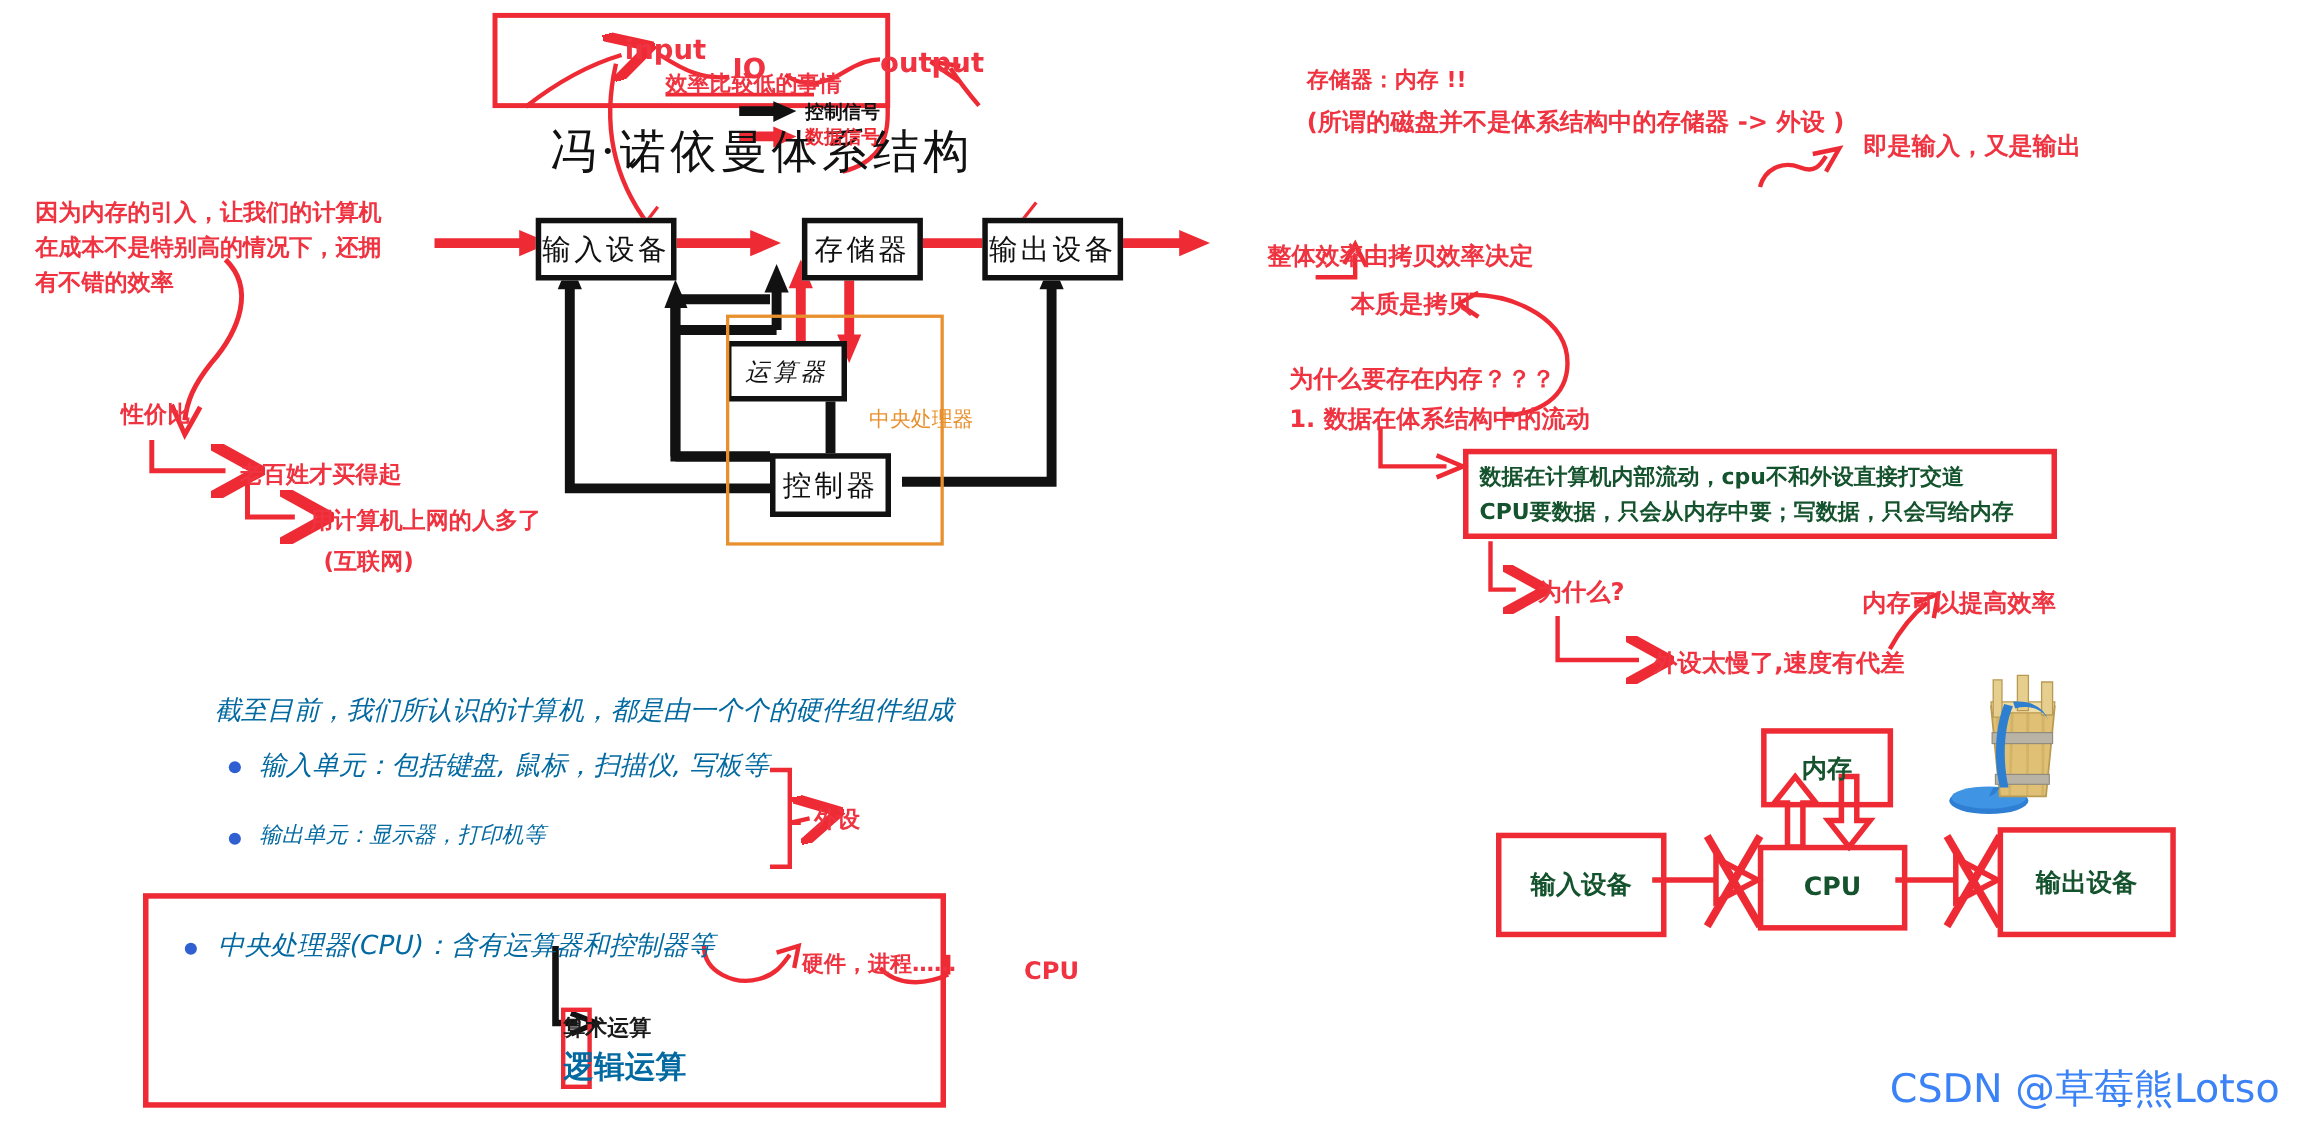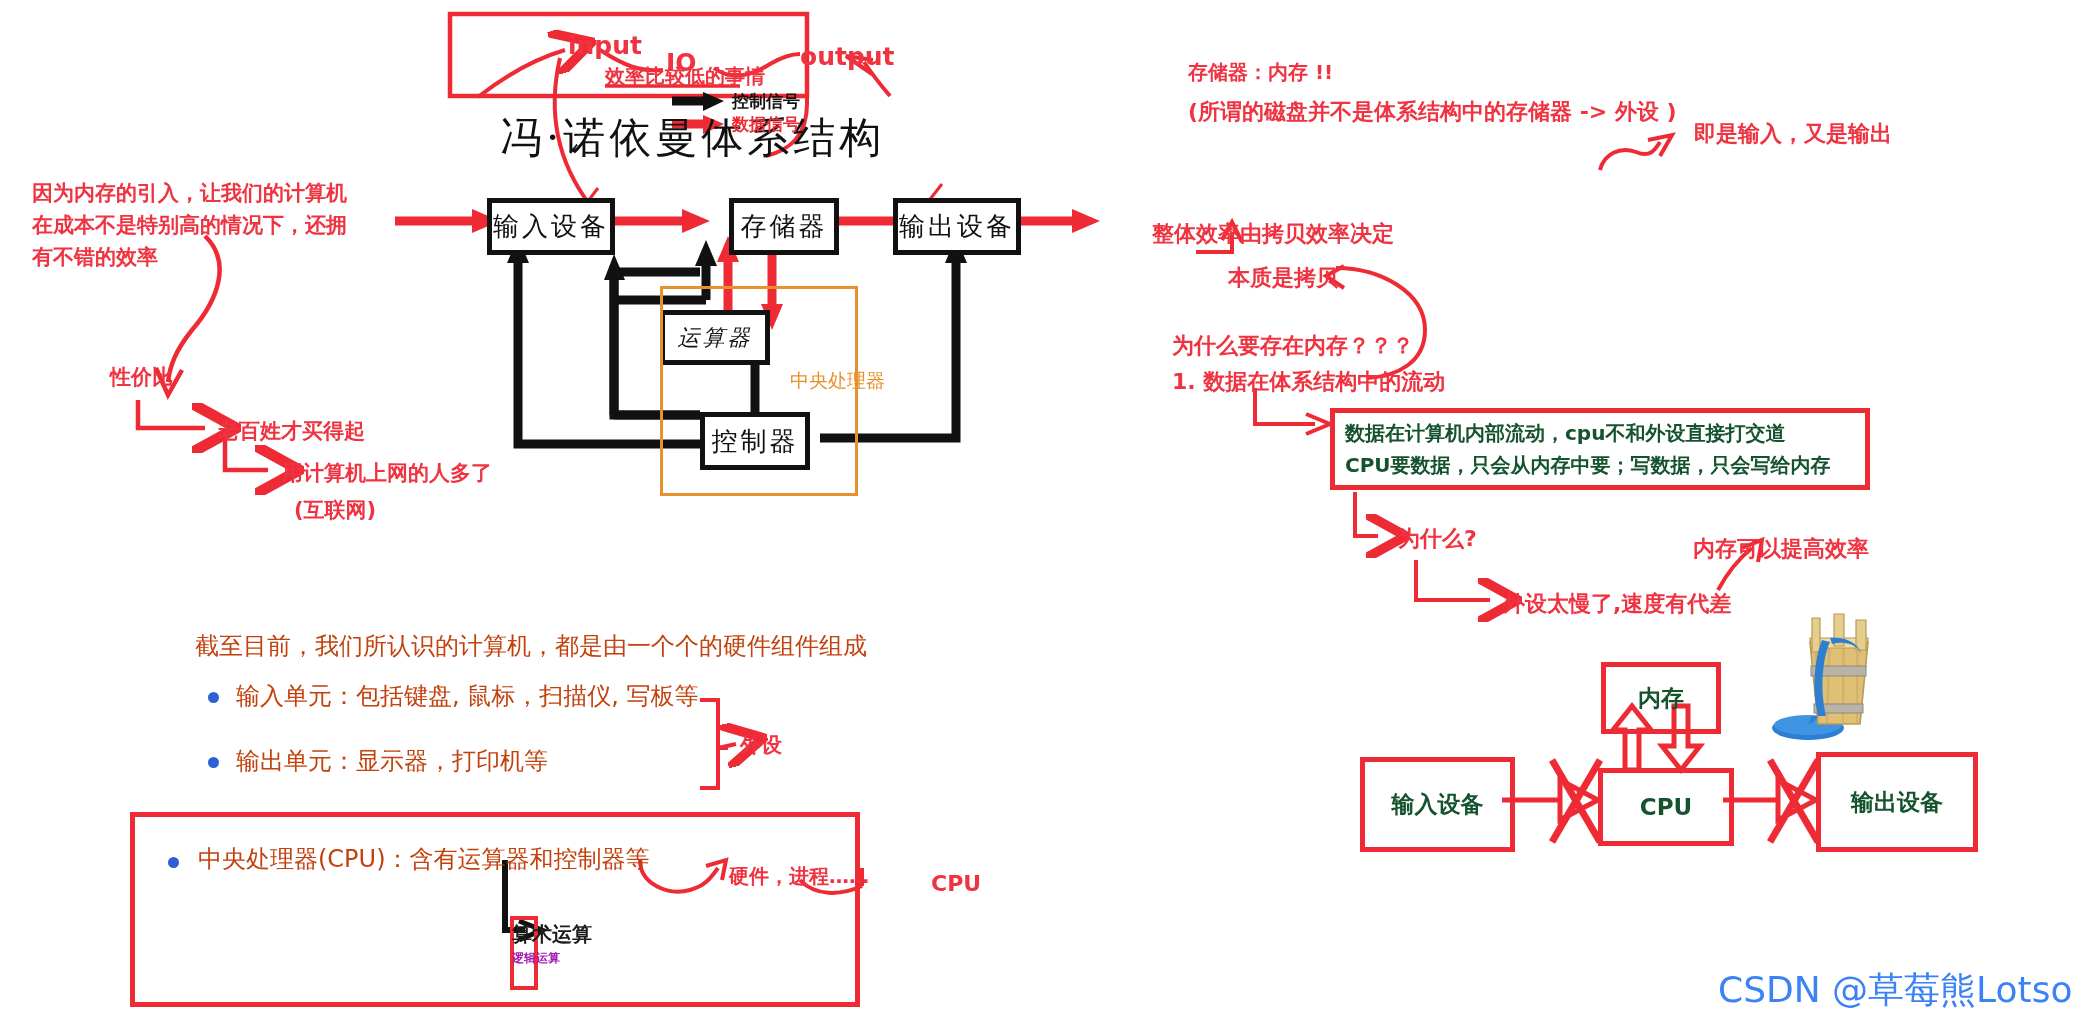--- a/index.html
+++ b/index.html
@@ -33,22 +33,23 @@
   }
   .obox{position:absolute;border:3px solid #e8902d;background:transparent;}
 
   svg.overlay{position:absolute;left:0;top:0;width:2093px;height:1022px;pointer-events:none;}
 
   .title{
     position:absolute;font-family:"DejaVu Serif","Liberation Serif",serif;
     color:#111;white-space:nowrap;
   }
   .body-text{
-    position:absolute;color:#c2410c;white-space:nowrap;
-    font-family:"DejaVu Sans","Liberation Sans",sans-serif;
+    position:absolute;color:#0369a1;white-space:nowrap;
+    font-family:"DejaVu Sans","Liberation Sans",sans-serif;
+    font-style:italic;
   }
   .bullet{
     position:absolute;width:11px;height:11px;border-radius:50%;
     background:#2f5fd0;
   }
   .legend-label{
     position:absolute;font-weight:bold;white-space:nowrap;
     font-family:Liberation Serif, serif;font-size:17px;
   }
   .watermark{
@@ -258,32 +259,32 @@
 </div>
 
 <div class="ann" style="left:1398px;top:523px;font-size:22px;">为什么?</div>
 <div class="ann" style="left:1503px;top:588px;font-size:22px;">外设太慢了,速度有代差</div>
 <div class="ann" style="left:1693px;top:533px;font-size:22px;">内存可以提高效率</div>
 
 <div class="body-text" style="left:195px;top:630px;font-size:24px;">截至目前，我们所认识的计算机，都是由一个个的硬件组件组成</div>
 <div class="bullet" style="left:208px;top:692px;"></div>
 <div class="body-text" style="left:236px;top:680px;font-size:24px;">输入单元：包括键盘, 鼠标，扫描仪, 写板等</div>
 <div class="bullet" style="left:208px;top:757px;"></div>
-<div class="body-text" style="left:236px;top:745px;font-size:24px;">输出单元：显示器，打印机等</div>
+<div class="body-text" style="left:236px;top:745px;font-size:20px;">输出单元：显示器，打印机等</div>
 <div class="ann" style="left:740px;top:730px;font-size:21px;">外设</div>
 
 <div class="rbox" style="left:130px;top:812px;width:720px;height:185px;"></div>
 <div class="bullet" style="left:168px;top:857px;"></div>
 <div class="body-text" style="left:198px;top:843px;font-size:24px;">中央处理器(CPU)：含有运算器和控制器等</div>
 <div class="ann" style="left:729px;top:862px;font-size:20px;">硬件，进程……</div>
 <div class="ann" style="left:931px;top:868px;font-size:22px;">CPU</div>
 
 <div class="small-red-box" style="left:510px;top:916px;width:20px;height:66px;"></div>
 <div class="ann" style="left:512px;top:920px;font-size:20px;color:#1b1b1b;">算术运算</div>
-<div class="ann" style="left:512px;top:950px;font-size:12px;color:#a21caf;">逻辑运算</div>
+<div class="ann" style="left:512px;top:950px;font-size:28px;color:#0369a1;">逻辑运算</div>
 
 <div class="rbox" style="left:1360px;top:757px;width:145px;height:85px;font-size:23px;">
   <span>输入设备</span>
 </div>
 <div class="rbox" style="left:1598px;top:768px;width:126px;height:68px;font-size:23px;">
   <span>CPU</span>
 </div>
 <div class="rbox" style="left:1601px;top:662px;width:110px;height:62px;font-size:23px;">
   <span>内存</span>
 </div>

